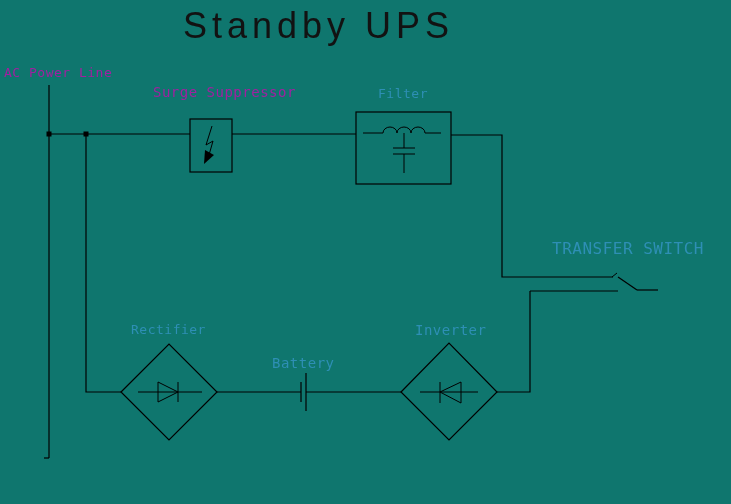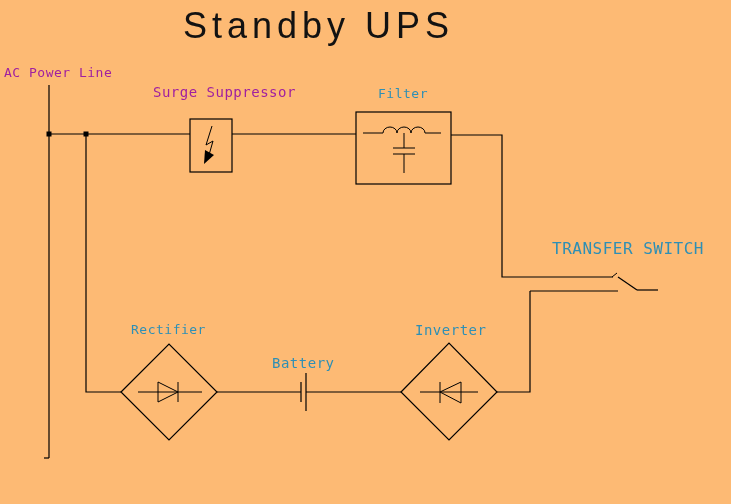--- a/index.html
+++ b/index.html
@@ -4,21 +4,21 @@
 <style>
   html, body {
     margin: 0;
     padding: 0;
     background: #ffffff;
   }
   .screen {
     position: relative;
     width: 731px;
     height: 504px;
-    background: #fdba74;
+    background: #0f766e;
     overflow: hidden;
     font-family: "Liberation Sans", sans-serif;
   }
   svg { display: block; }
   .wire {
     stroke: #000000;
     stroke-width: 1.2;
     fill: none;
     stroke-linecap: butt;
   }

